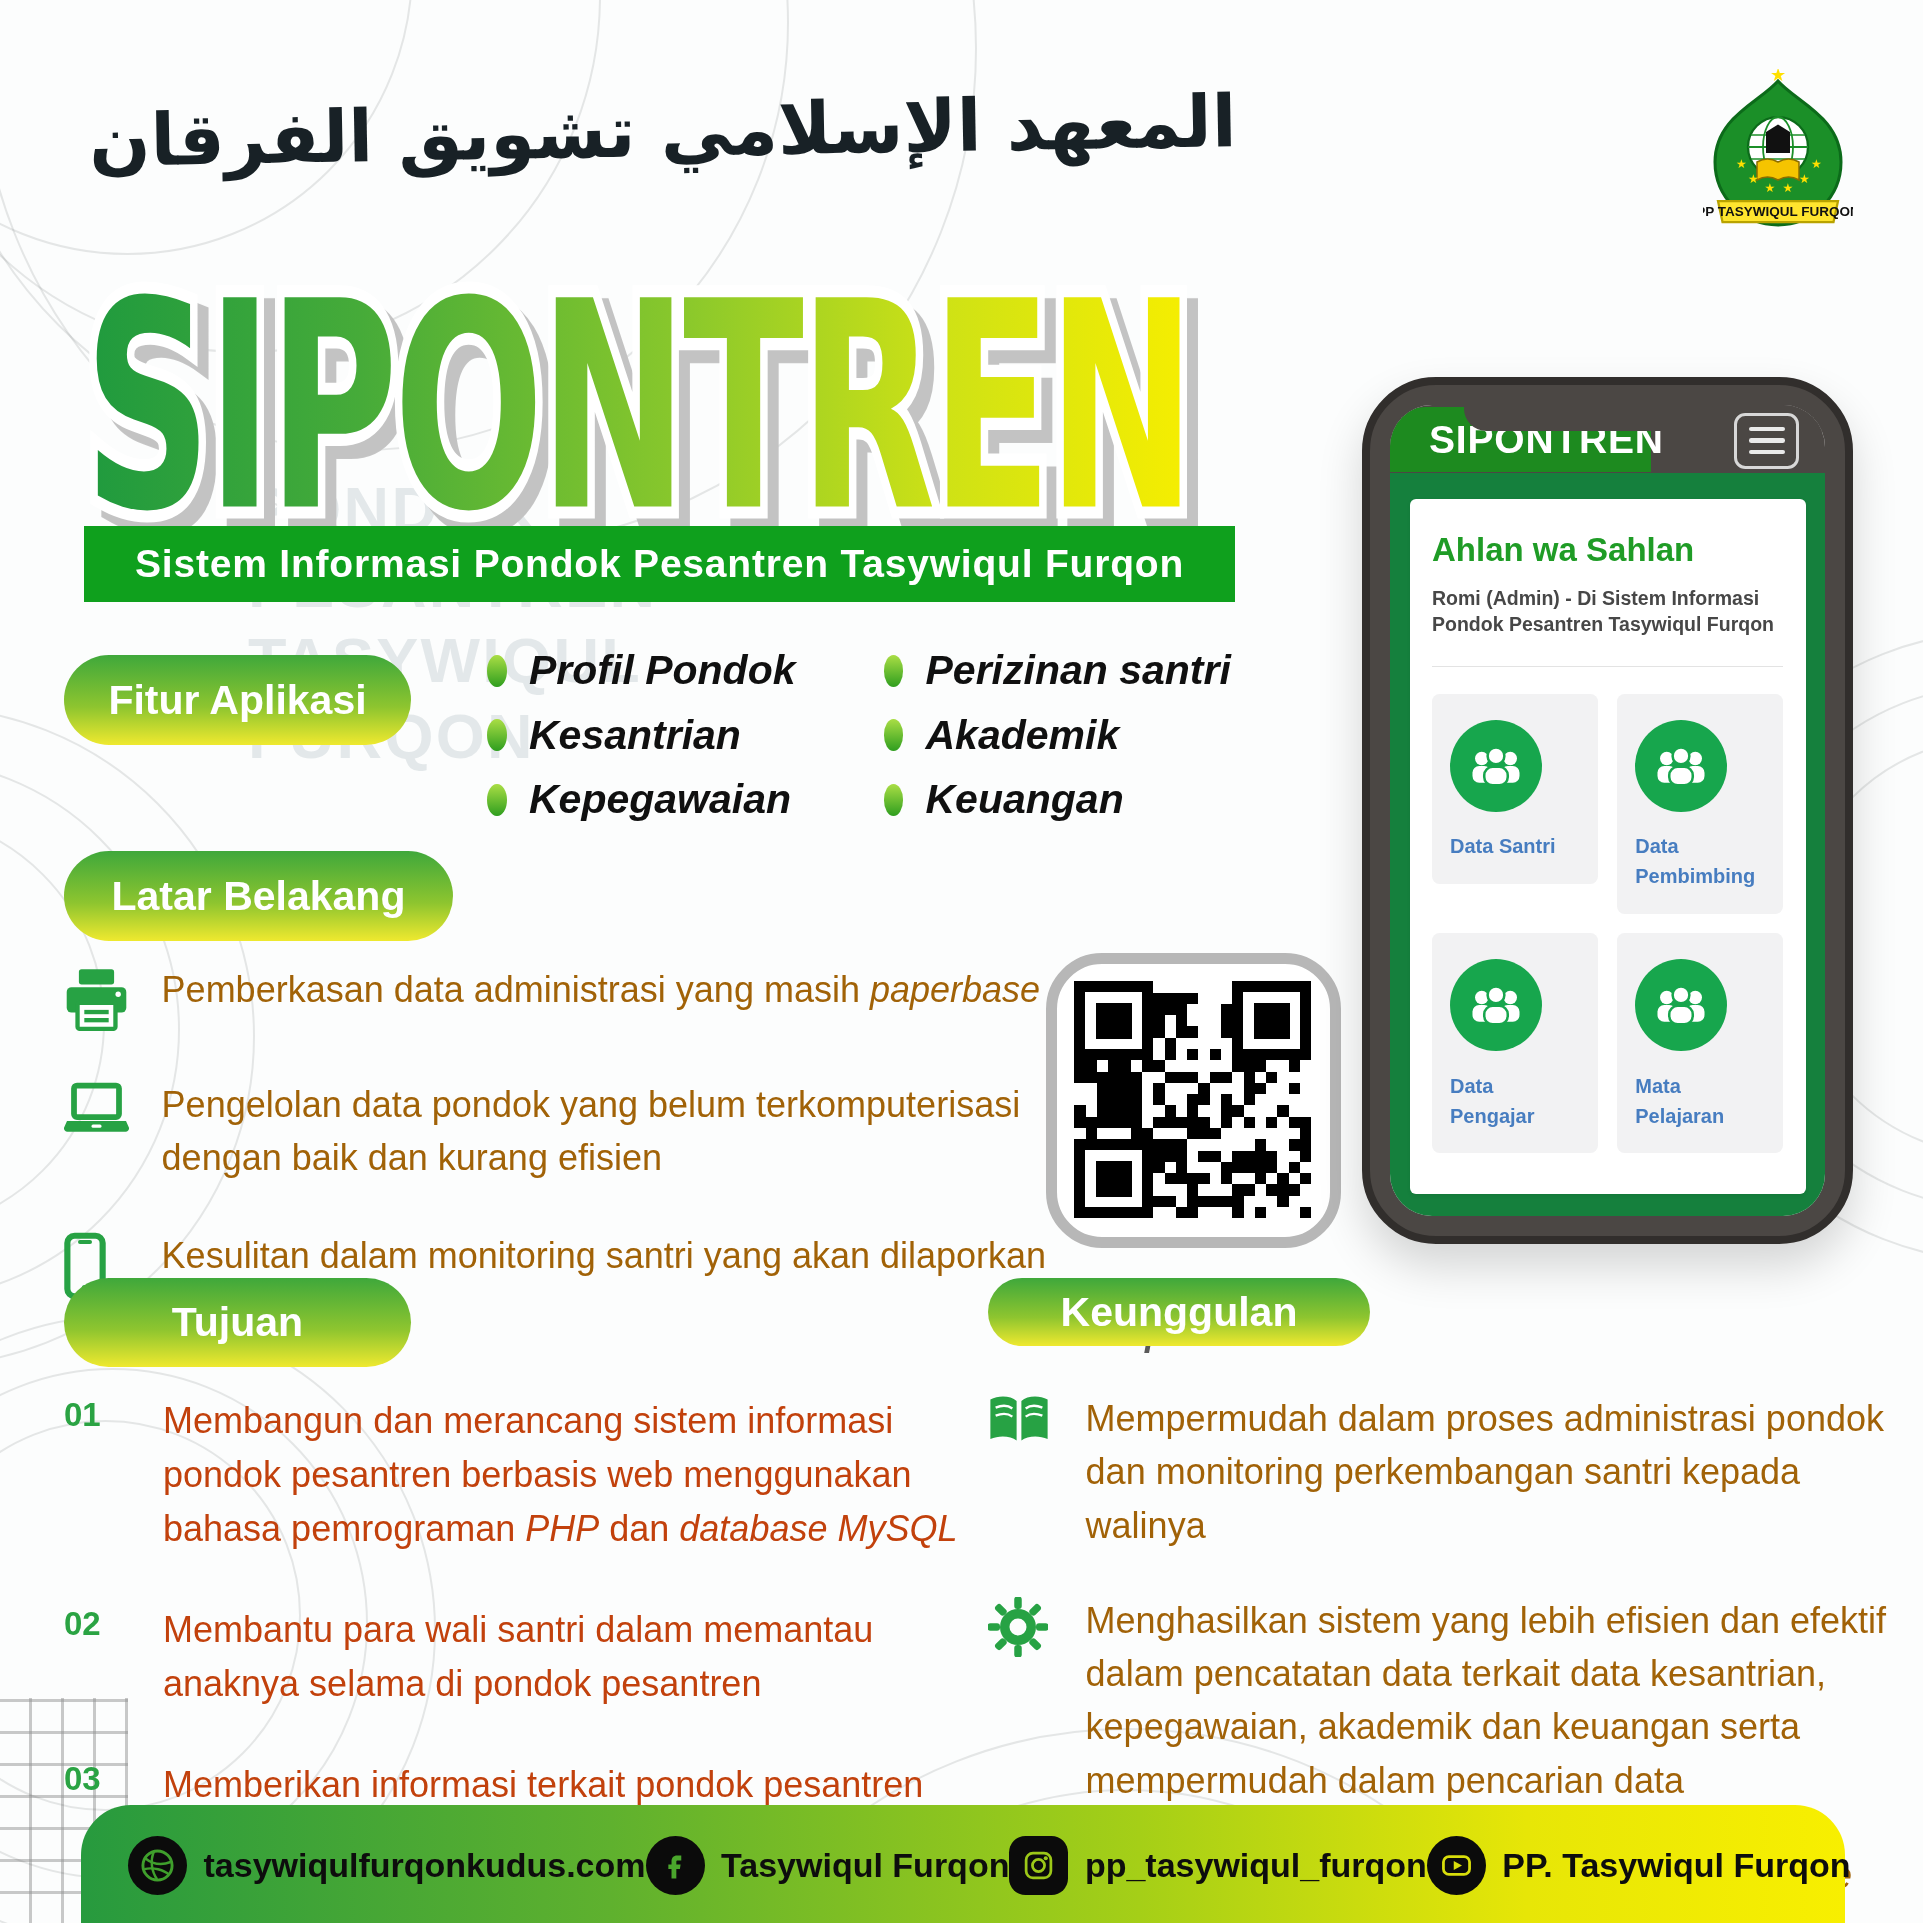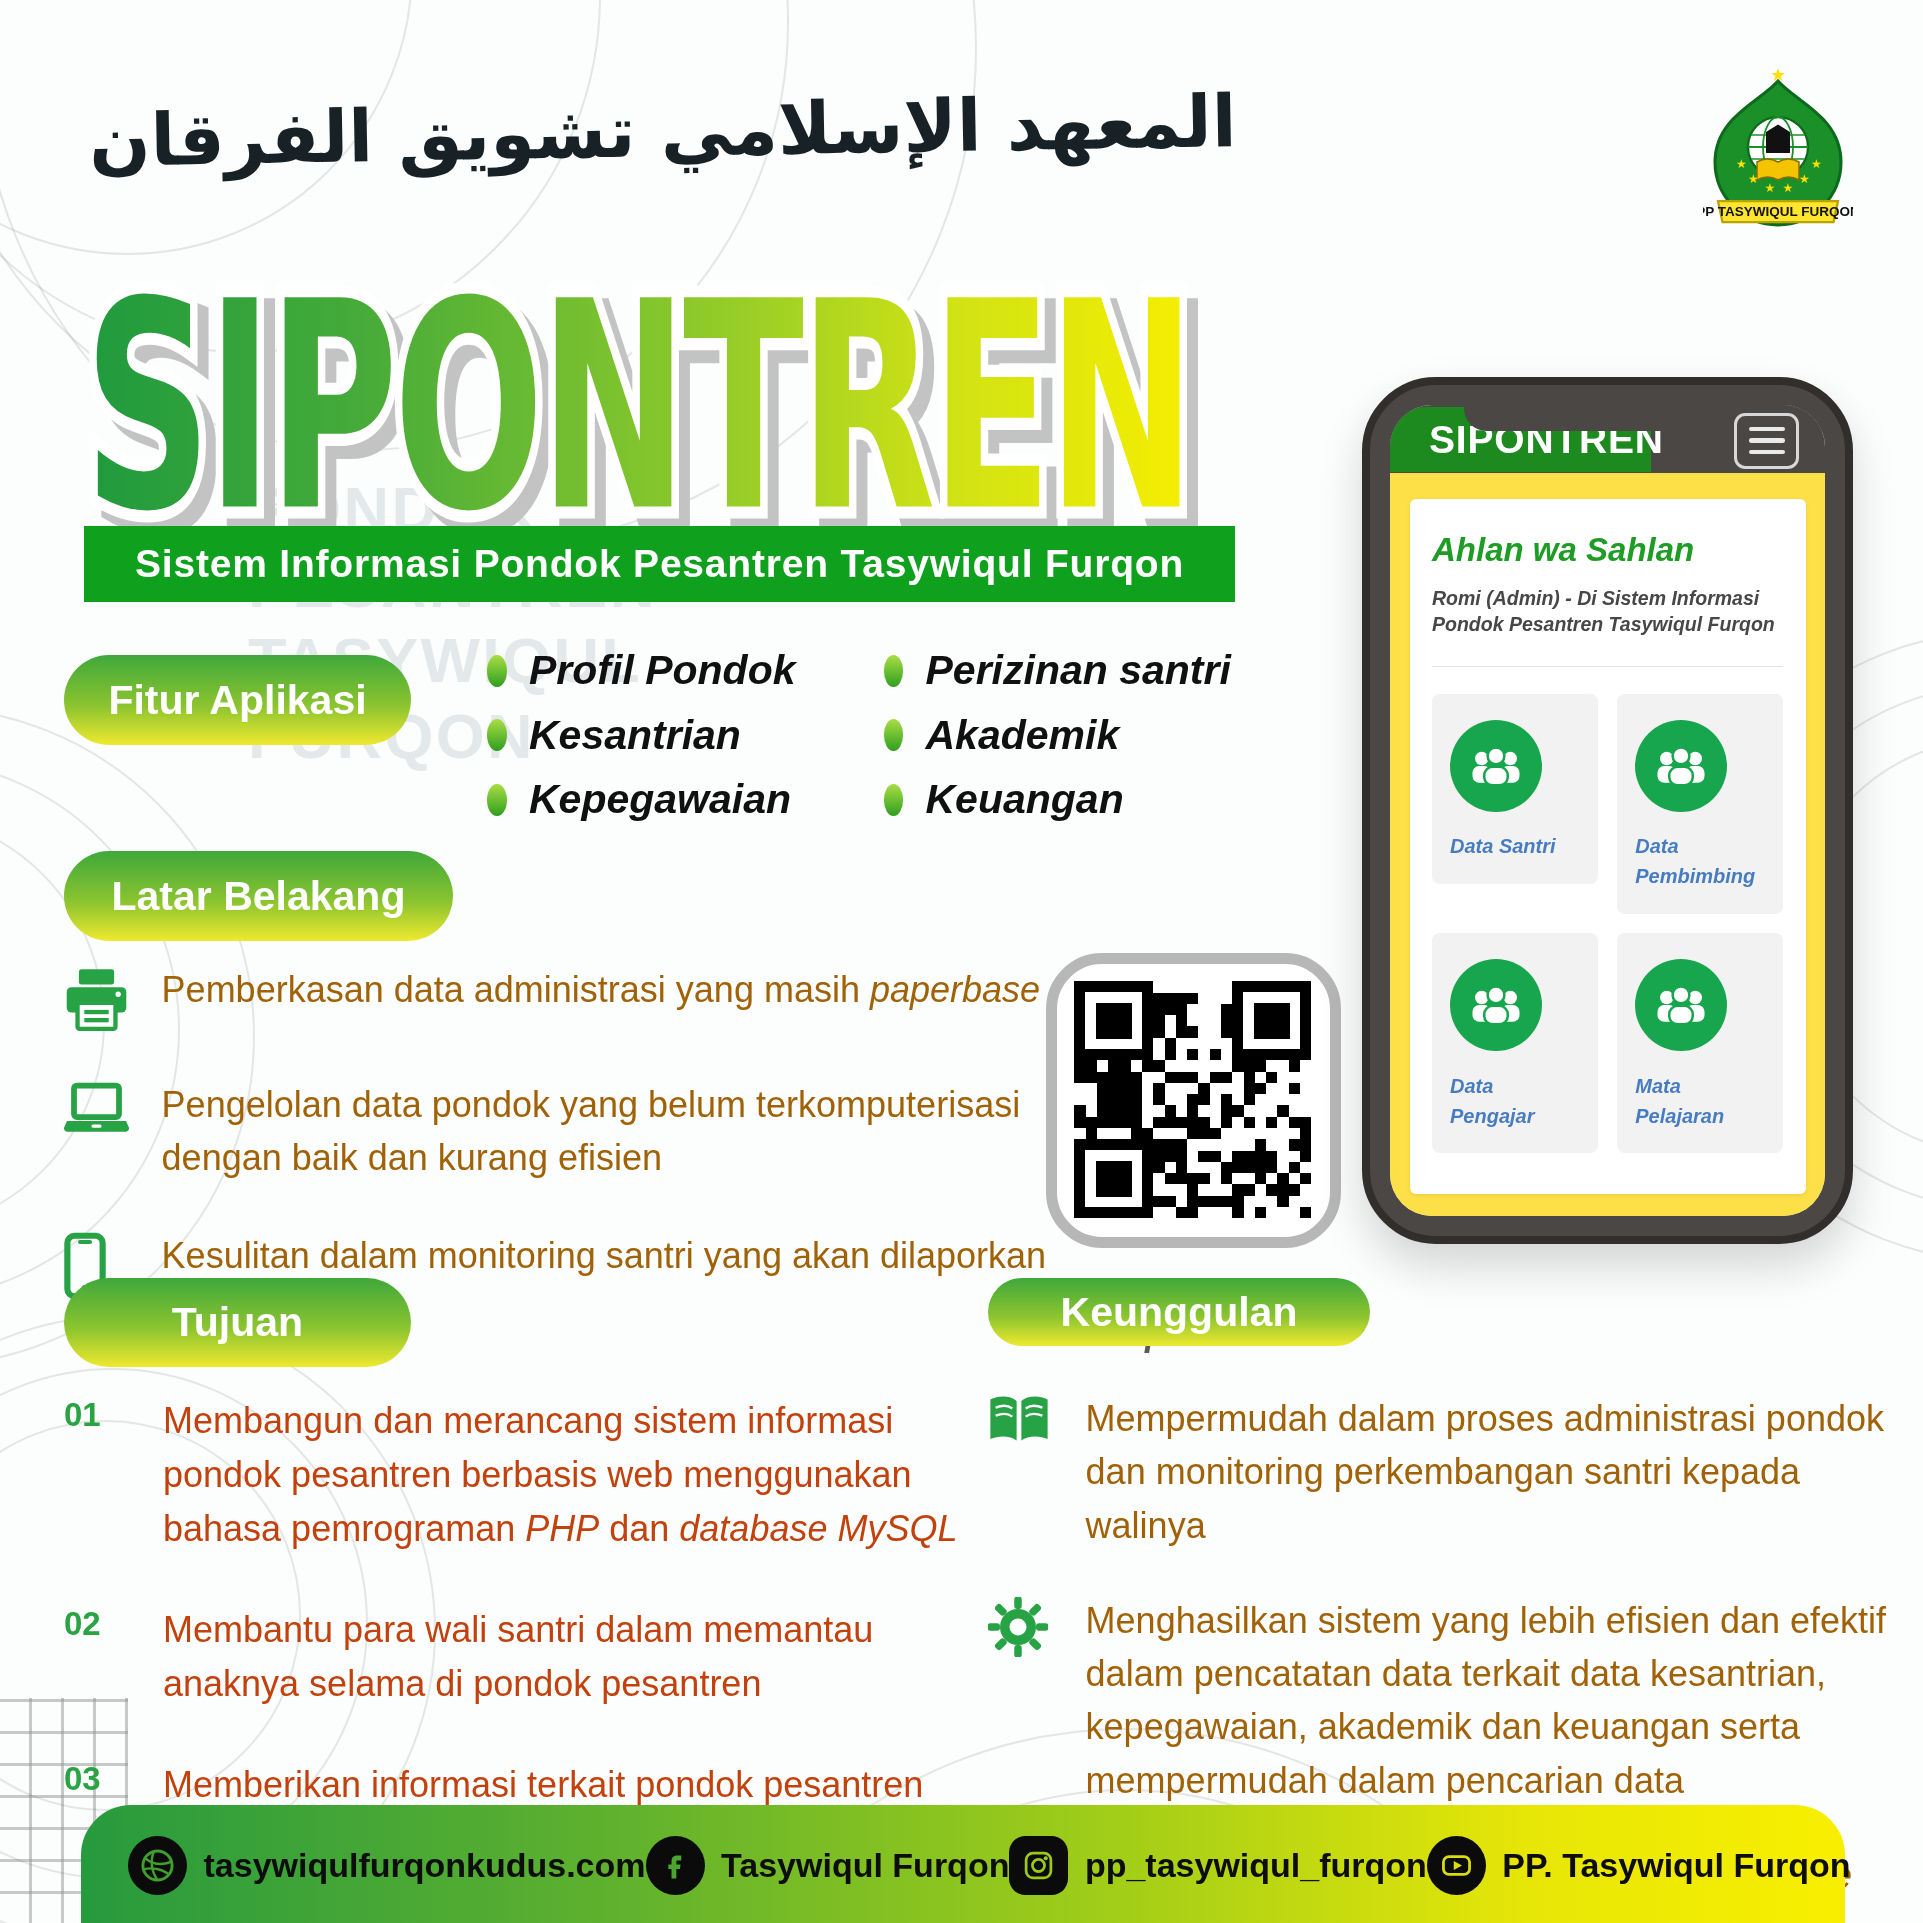--- a/index.html
+++ b/index.html
@@ -96,21 +96,21 @@
   .hdr { position:relative; height:68px; background:#4b4744; flex:0 0 auto; }
   .hdr-green { position:absolute; left:0; top:2.3px; width:60%; height:65px; background:#1d8a1f;
     border-top-left-radius:35px; display:flex; align-items:center; gap:15px; padding-left:24px; }
   .hdr-notch { position:absolute; left:17%; top:0; width:83%; height:25.6px; background:#4b4744;
     border-bottom-left-radius:22.5px; }
   .app-title { color:#fff; font-weight:bold; font-size:39px; letter-spacing:0.8px; }
   .hamburger { position:absolute; top:7.5px; right:25.6px; width:65px; height:56px;
     border:3.8px solid #d8d8d8; border-radius:11.3px; display:flex; flex-direction:column;
     justify-content:center; align-items:center; gap:6.8px; background:transparent; }
   .hamburger span { width:36px; height:4.5px; background:#eaeaea; border-radius:2.3px; }
-  .content { flex:1; background:#fde047; padding:25.6px 19.5px 22.5px; display:flex;font-style:italic; }
+  .content { flex:1; background:#15803d; padding:25.6px 19.5px 22.5px; display:flex; }
   .app-card { flex:1; background:#fff; border-radius:6px; padding:32px 22.5px;
     box-shadow:0 1.5px 4.5px rgba(0,0,0,.07); }
   .greeting { color:#1f9c26; font-weight:bold; font-size:33px; }
   .welcome { margin-top:16.5px; color:#474747; font-weight:bold; font-size:19.5px; line-height:1.35; }
   .divider { border-top:1.5px solid #e3e3e3; margin-top:28.6px; }
   .tiles { margin-top:27px; display:grid; grid-template-columns:1fr 1fr; gap:19.5px; align-items:start; }
   .tile { background:#f2f2f3; border-radius:7.5px; padding:25.6px 18px 22.5px; }
   .tile-circle { width:92px; height:92px; border-radius:50%; background:#17a64d;
     display:flex; align-items:center; justify-content:center; }
   .tile-label { margin-top:19.5px; color:#477dc0; font-weight:bold; font-size:20px; line-height:1.5; }

